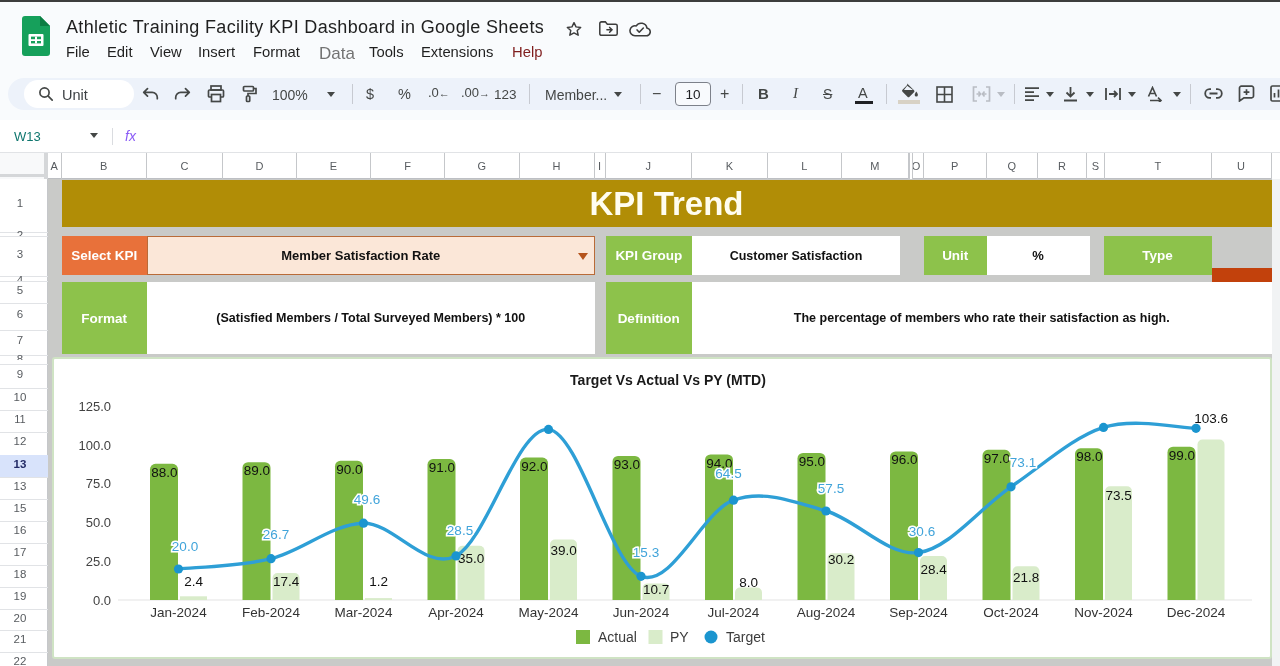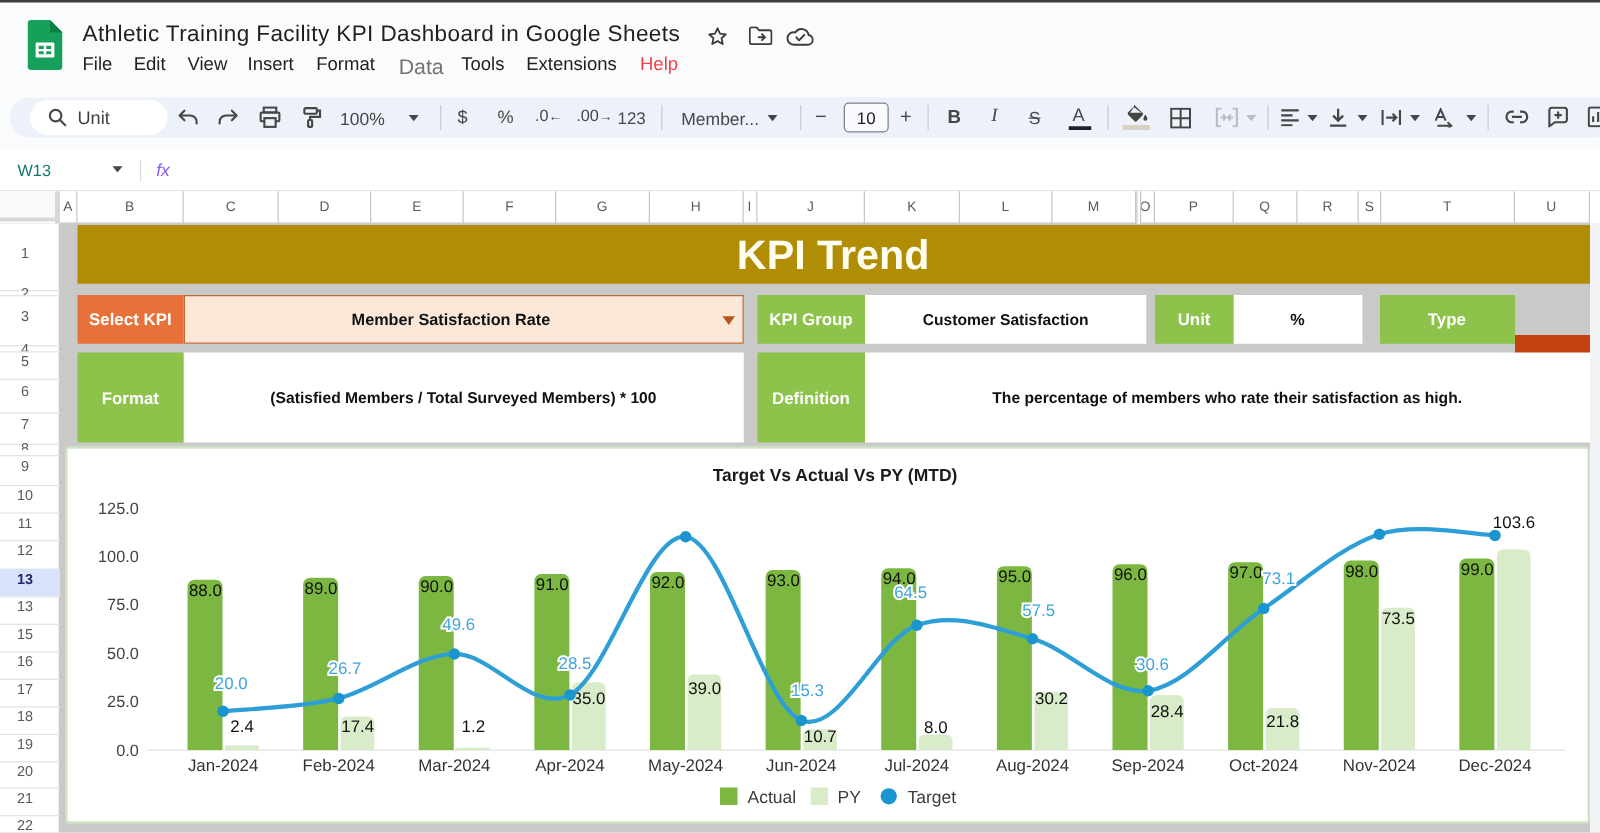--- a/index.html
+++ b/index.html
@@ -30,21 +30,21 @@
     <path d="M9.5 9.5 l2.6 2.8 L17 7.2" stroke-linecap="round" stroke-linejoin="round"></path>
   </svg>
 <div class="abs" style="left:66px;top:44px;font-size:14.8px;color:#1f1f1f;">File</div>
 <div class="abs" style="left:107px;top:44px;font-size:14.8px;color:#1f1f1f;">Edit</div>
 <div class="abs" style="left:150px;top:44px;font-size:14.8px;color:#1f1f1f;">View</div>
 <div class="abs" style="left:198px;top:44px;font-size:14.8px;color:#1f1f1f;">Insert</div>
 <div class="abs" style="left:253px;top:44px;font-size:14.8px;color:#1f1f1f;">Format</div>
 <div class="abs" style="left:319px;top:44px;font-size:17px;color:#737373;">Data</div>
 <div class="abs" style="left:369px;top:44px;font-size:14.8px;color:#1f1f1f;">Tools</div>
 <div class="abs" style="left:421px;top:44px;font-size:14.8px;color:#1f1f1f;">Extensions</div>
-<div class="abs" style="left:512px;top:44px;font-size:14.8px;color:#ef4444;">Help</div>
+<div class="abs" style="left:512px;top:44px;font-size:14.8px;color:#7f1d1d;">Help</div>
 <div class="abs" style="left:8px;top:78px;width:1286px;height:32px;background:#edf2fa;border-radius:16px;"></div>
 <div class="abs" style="left:24px;top:80px;width:110px;height:28px;background:#fff;border-radius:14px;"></div>
 <svg class="abs" style="left:38px;top:86px;" width="16" height="16" viewBox="0 0 16 16" fill="none" stroke="#444746" stroke-width="1.7">
     <circle cx="6.5" cy="6.5" r="4.6"></circle>
     <path d="M10.2 10.2 L14.2 14.2" stroke-linecap="round"></path>
   </svg>
 <div class="abs" style="left:62px;top:87px;font-size:14.5px;color:#3c4043;">Unit</div>
 <svg class="abs" style="left:142px;top:87px;" width="17" height="15" viewBox="0 0 20 17" fill="none" stroke="#444746" stroke-width="2">
     <path d="M6.5 1.5 L2 6 l4.5 4.5 M2.4 6 H12 a6 6 0 0 1 6 6 v1.5" stroke-linecap="round" stroke-linejoin="round"></path>
   </svg>
@@ -202,21 +202,21 @@
 <div class="abs" style="left:0;top:353.5px;width:40px;height:6px;overflow:hidden;text-align:center;font-size:11.5px;color:#575b5f;line-height:11px;">8</div>
 <div class="abs" style="left:0;top:454.5px;width:48px;height:22px;background:#d8e3fb;"></div>
 <div class="abs" style="left:0;top:457.5px;width:40px;text-align:center;font-size:11.5px;font-weight:bold;color:#232b66;">13</div>
 <div class="abs" style="left:48px;top:179px;width:1223.5px;height:487px;background:#c9cac8;"></div>
 <div class="abs" style="left:1271.5px;top:179px;width:8.5px;height:487px;background:#f1f3f4;"></div>
 <div class="abs" style="left:61.5px;top:180px;width:1210.0px;height:47px;background:#b18d06;display:flex;align-items:center;justify-content:center;font-size:33px;font-weight:bold;color:#fffdf0;">KPI Trend</div>
 <div class="abs" style="left:61.5px;top:236px;width:85.5px;height:39px;background:#e8713a;display:flex;align-items:center;justify-content:center;font-size:13.5px;font-weight:bold;color:#fff;">Select KPI</div>
 <div class="abs" style="left:147px;top:236px;width:447.5px;height:38.5px;background:#fbe7d8;display:flex;align-items:center;justify-content:center;font-size:13px;font-weight:bold;color:#111;border:1px solid #b96b38;padding-right:20px;">Member Satisfaction Rate</div>
 <div class="abs" style="left:578px;top:252.5px;width:0;height:0;border-left:5.5px solid transparent;border-right:5.5px solid transparent;border-top:7.5px solid #b5541c;"></div>
 <div class="abs" style="left:605.5px;top:236px;width:86.5px;height:39px;background:#8dc24b;display:flex;align-items:center;justify-content:center;font-size:13.5px;font-weight:bold;color:#fff;">KPI Group</div>
-<div class="abs" style="left:692px;top:236px;width:225px;height:39px;background:#fff;display:flex;align-items:center;justify-content:center;font-size:12.5px;font-weight:bold;color:#111;">Customer Satisfaction</div>
+<div class="abs" style="left:692px;top:236px;width:208px;height:39px;background:#fff;display:flex;align-items:center;justify-content:center;font-size:12.5px;font-weight:bold;color:#111;">Customer Satisfaction</div>
 <div class="abs" style="left:924px;top:236px;width:62.5px;height:39px;background:#8dc24b;display:flex;align-items:center;justify-content:center;font-size:13.5px;font-weight:bold;color:#fff;">Unit</div>
 <div class="abs" style="left:986.5px;top:236px;width:103.0px;height:39px;background:#fff;display:flex;align-items:center;justify-content:center;font-size:13px;font-weight:bold;color:#111;">%</div>
 <div class="abs" style="left:1103.5px;top:236px;width:108.0px;height:39px;background:#8dc24b;display:flex;align-items:center;justify-content:center;font-size:13.5px;font-weight:bold;color:#fff;">Type</div>
 <div class="abs" style="left:1211.5px;top:236px;width:60.0px;height:39px;background:#c2410c;display:flex;align-items:center;justify-content:center;font-size:13px;font-weight:bold;color:#111;margin-top:32px;">UTB</div>
 <div class="abs" style="left:61.5px;top:282px;width:85.5px;height:72px;background:#8dc24b;display:flex;align-items:center;justify-content:center;font-size:13.5px;font-weight:bold;color:#fff;">Format</div>
 <div class="abs" style="left:147px;top:282px;width:447.5px;height:72px;background:#fff;display:flex;align-items:center;justify-content:center;font-size:12.5px;font-weight:bold;color:#111;">(Satisfied Members / Total Surveyed Members) * 100</div>
 <div class="abs" style="left:605.5px;top:282px;width:86.5px;height:72px;background:#8dc24b;display:flex;align-items:center;justify-content:center;font-size:13.5px;font-weight:bold;color:#fff;">Definition</div>
 <div class="abs" style="left:692px;top:282px;width:579.5px;height:72px;background:#fff;display:flex;align-items:center;justify-content:center;font-size:12.5px;font-weight:bold;color:#111;">The percentage of members who rate their satisfaction as high.</div>
 <div class="abs" style="left:52px;top:357px;width:1220px;height:302px;background:#fff;border:2px solid #cfe3c4;border-radius:3px;"></div>
 <svg class="abs" style="left:0;top:0;" width="1280" height="666" viewBox="0 0 1280 666">

